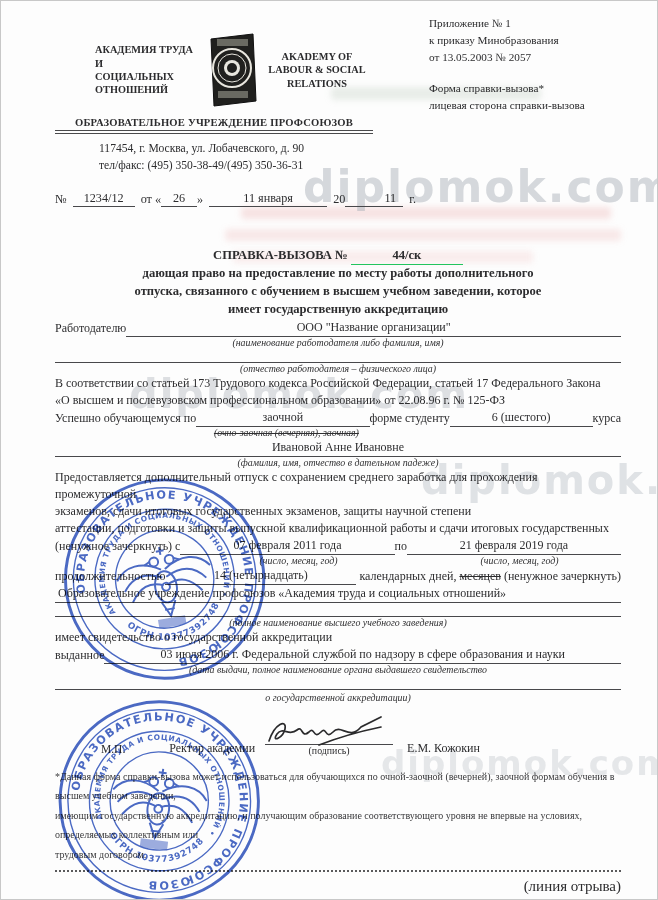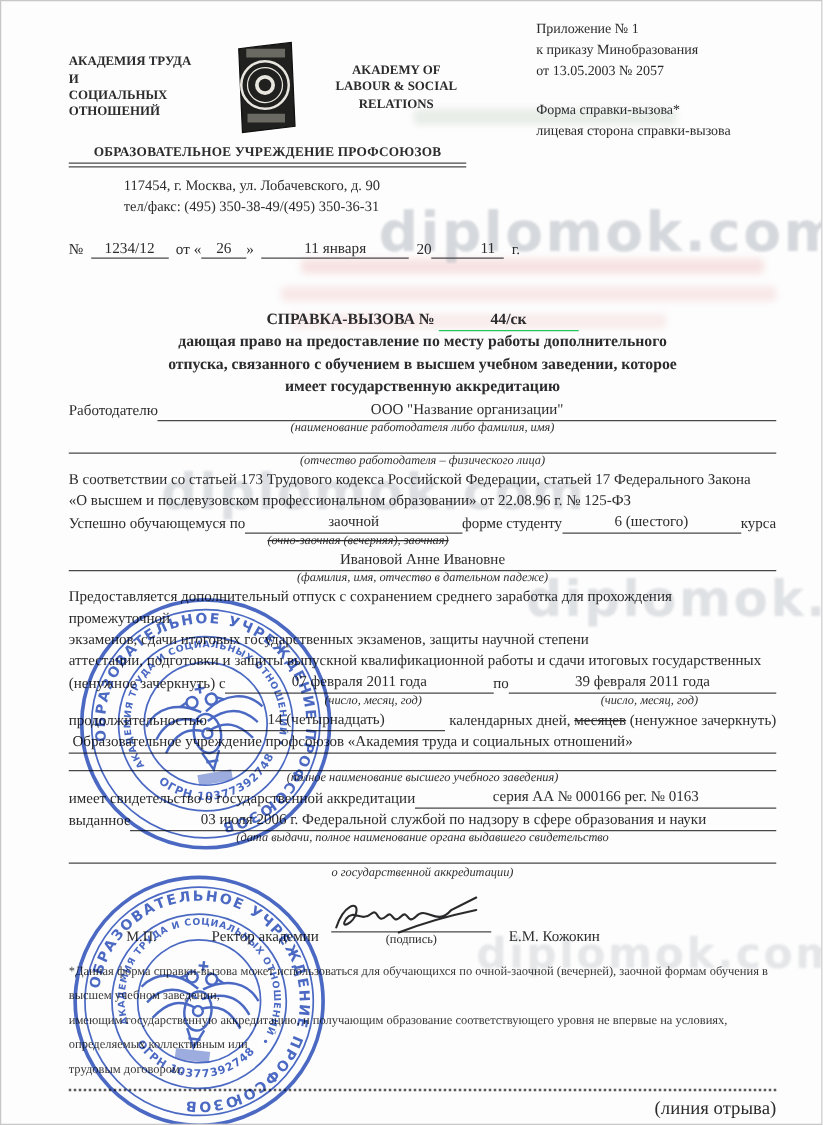--- a/index.html
+++ b/index.html
@@ -4,21 +4,21 @@
 <style>
   html,body{margin:0;padding:0;background:#ededee;}
   .page{position:relative;width:656px;height:898px;margin:0 auto;background:#fdfdfd;
         border:1px solid #c8c8c8;overflow:hidden;
         font-family:"Liberation Serif","DejaVu Serif",serif;color:#2c2c2e;}
   .content{position:relative;padding:12px 36px 0 54px;z-index:3;}
 
   
   .hdr{display:flex;justify-content:space-between;align-items:flex-start;}
   .hdr-left{width:318px;margin-top:18px;}
-  .names{display:flex;align-items:center;justify-content:space-between;}
+  .names{display:flex;align-items:center;justify-content:flex-end;}
   .orgname{font-weight:bold;font-size:10.3px;line-height:1.3;}
   .orgname .blk{display:block;}
   .org-ru{width:108px;text-align:left;}
   .org-en{width:112px;text-align:center;}
   .emblem{width:58px;height:78px;flex:0 0 auto;}
   .type-line{font-weight:bold;font-size:10.6px;letter-spacing:.2px;text-align:center;margin-top:8px;}
   .dbl-rule{margin-top:2px;}
   .dbl-rule .r1{border-top:1.6px solid #4a4a4c;}
   .dbl-rule .r2{border-top:1.2px solid #4a4a4c;margin-top:2px;}
   .addr{margin-top:7px;margin-left:44px;font-size:11.6px;line-height:1.45;}
@@ -204,21 +204,21 @@
     <div class="para">
       <span class="blk">Предоставляется дополнительный отпуск с сохранением среднего заработка для прохождения промежуточной</span>
       <span class="blk">экзаменов, сдачи итоговых государственных экзаменов, защиты научной степени</span>
       <span class="blk">аттестации, подготовки и защиты выпускной квалификационной работы и сдачи итоговых государственных</span>
     </div>
 
     <div class="frow">
       <span>(ненужное зачеркнуть) с</span>
       <span class="fv">07 февраля 2011 года</span>
       <span>по</span>
-      <span class="fv">39 февраля 2011 года</span>
+      <span class="fv">21 февраля 2019 года</span>
     </div>
     <div class="hintrow">
       <span style="width:142px;"></span>
       <span class="hint-c flex1">(число,  месяц, год)</span>
       <span style="width:18px;"></span>
       <span class="hint-c flex1">(число,  месяц, год)</span>
     </div>
 
     <div class="frow">
       <span>продолжительностью</span>
@@ -234,21 +234,20 @@
     <div class="frow">
       <span class="fv left">Образовательное учреждение профсоюзов «Академия труда и социальных отношений»</span>
     </div>
     <div class="blankline"></div>
     <div class="hintrow">
         <span class="hint-c flex1">(полное наименование высшего учебного заведения)</span>
       </div>
 
     <div class="frow">
       <span>имеет свидетельство о государственной аккредитации</span>
-      <span class="fv">серия АА № 000166 рег. № 0163</span>
     </div>
     <div class="frow">
       <span>выданное</span>
       <span class="fv">03 июля 2006 г.  Федеральной службой по надзору в сфере образования и науки</span>
     </div>
     <div class="hintrow">
         <span class="hint-c flex1">(дата выдачи, полное наименование органа выдавшего свидетельство</span>
       </div>
     <div class="blankline"></div>
     <div class="hintrow" style="margin-top:2px;">

